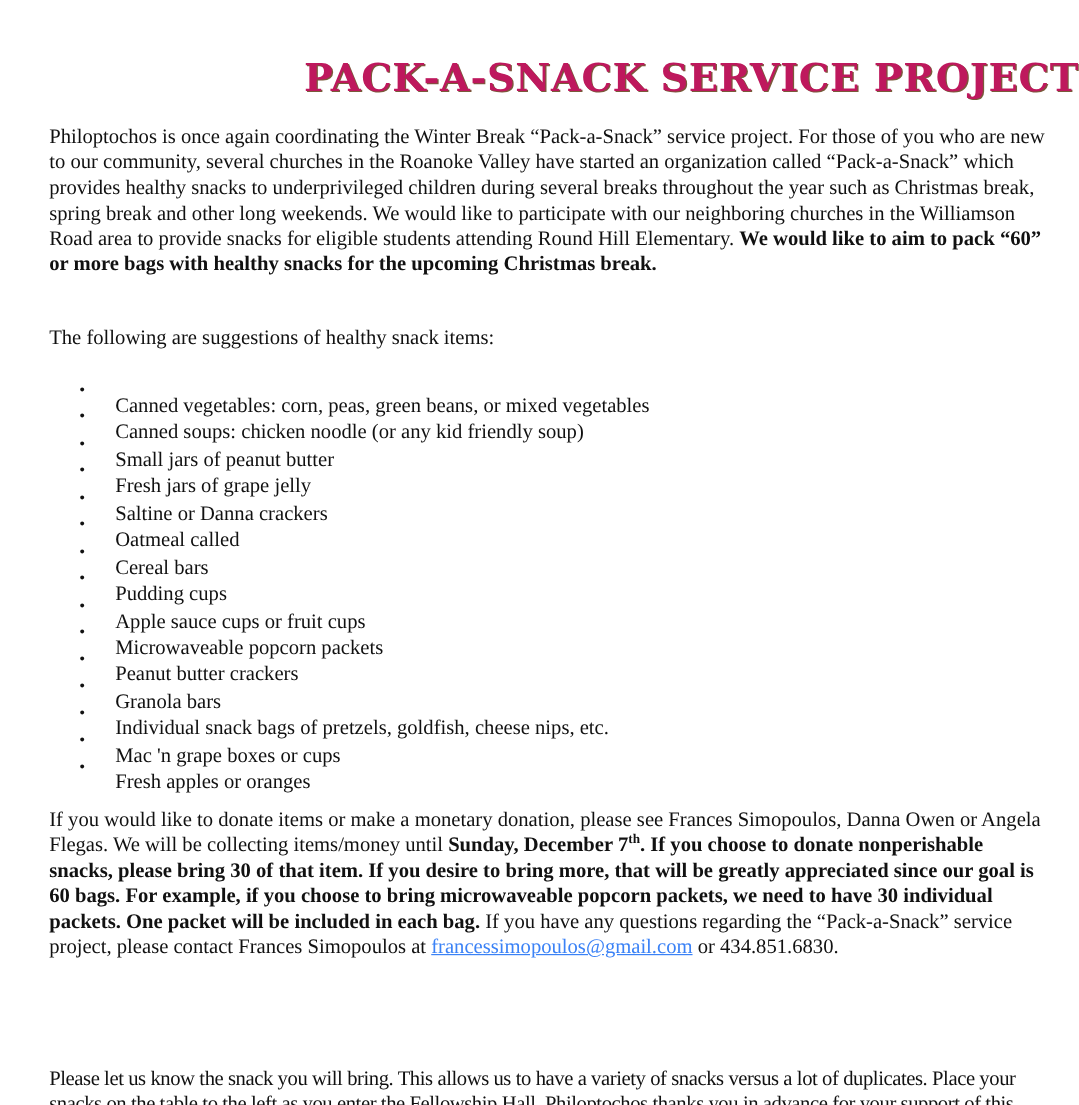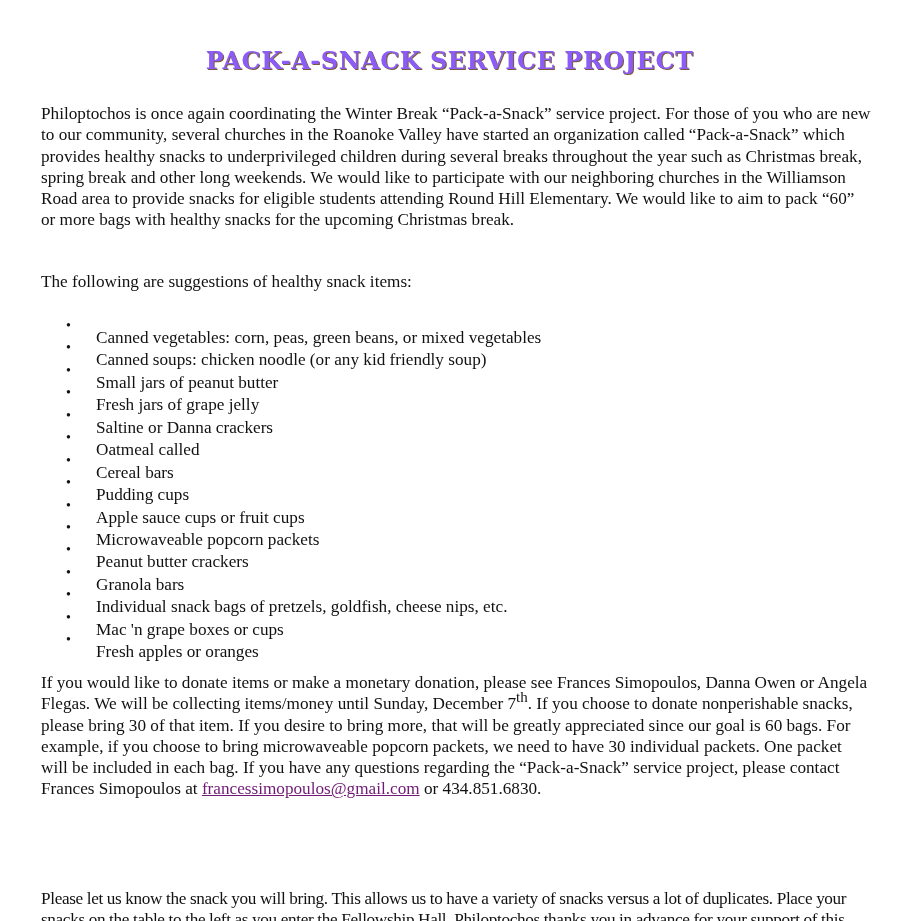--- a/index.html
+++ b/index.html
@@ -3,42 +3,42 @@
   <meta charset="utf-8">
   <style>
     html, body { margin: 0; padding: 0; background: #ffffff; }
     body {
       width: 899px; height: 921px; overflow: hidden; position: relative;
       font-family: "Liberation Serif", "DejaVu Serif", serif;
       color: #111111;
     }
     .title {
       position: absolute; left: 0; right: 0; top: 46px;
-      text-align: center;
+      text-align: right;
       font-family: "DejaVu Serif", "Liberation Serif", serif;
-      font-weight: bold; font-size: 24px; letter-spacing: 0.5px;
-      color: #8b5cf6;
+      font-weight: bold; font-size: 32px; letter-spacing: 0.5px;
+      color: #be185d;
       text-shadow: 1px 1px 0 #7a5a3a;
       font-variant: small-caps;
     }
     .para {
       position: absolute; left: 41px; width: 830px;
       font-size: 17.2px; line-height: 21.3px;
     }
     .p1 { top: 103px; }
     .p2 { top: 271px; }
     .p3 { top: 672px; }
     .p4 { top: 888px; letter-spacing: -0.35px; }
-    b { font-weight: normal; text-align: center; }
+    b { font-weight: bold; text-align: center; }
     .list { position: absolute; left: 0; top: 315px; margin: 0; padding: 0; list-style: none; }
     .list li { position: relative; height: 22.45px; font-size: 17.2px; line-height: 22px; }
     .bullet { position: absolute; left: 66px; top: 0; font-size: 14px; }
     .item { position: absolute; left: 96px; top: 12px; white-space: nowrap; }
-    a.email { color: #701a75; text-decoration: underline; }
-    sup { font-size: 15px; line-height: 0; vertical-align: super; }
+    a.email { color: #3b82f6; text-decoration: underline; }
+    sup { font-size: 11px; line-height: 0; vertical-align: super; }
   </style>
 </head>
 <body>
 
 <div class="title">PACK-A-SNACK SERVICE PROJECT</div>
 
 <div class="para p1"><span>Philoptochos is once again coordinating the Winter Break “Pack-a-Snack” service project.  For those of you who are new to our community, several churches in the Roanoke Valley have started an organization called “Pack-a-Snack” which provides healthy snacks to underprivileged children during several breaks throughout the year such as Christmas break, spring break and other long weekends.  We would like to participate with our neighboring churches in the Williamson Road area to provide snacks for eligible students attending Round Hill Elementary.  </span><b>We would like to aim to pack “60” or more bags with healthy snacks for the upcoming Christmas break.</b></div>
 
 <div class="para p2">The following are suggestions of healthy snack items:</div>
 

